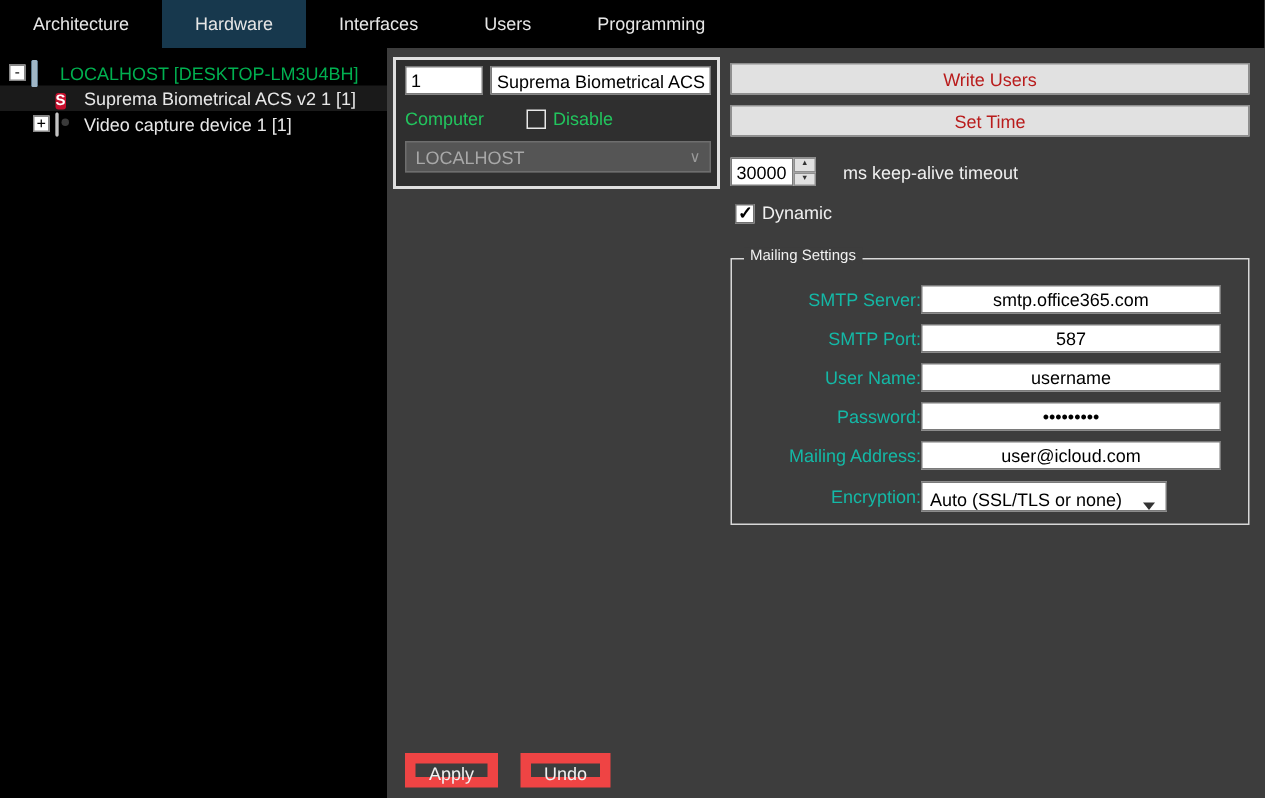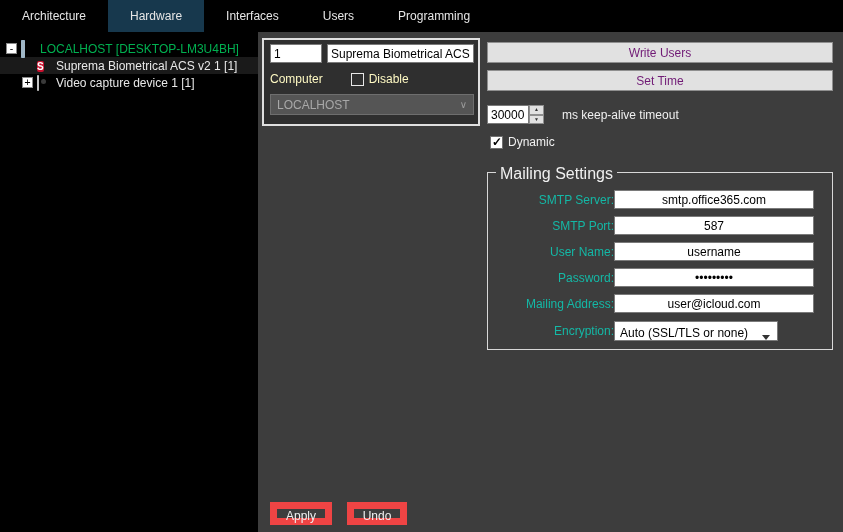--- a/index.html
+++ b/index.html
@@ -66,36 +66,36 @@
     border: 2px solid #e0e0e0; background: #2f2f2f; padding: 4px 6px;
   }
   .device-row1 { display: flex; gap: 5px; }
   .txt {
     background: #fff; color: #000; border: 1px solid #7a7a7a;
     height: 19px; font-family: "Liberation Sans", sans-serif; font-size: 12px; padding: 0 3px;
   }
   .addr-input { width: 52px; }
   .name-input { width: 147px; }
   .device-row2 { display: flex; align-items: center; margin-top: 9px; }
-  .device-row2 .lbl { color: #fef9c3; }
+  .device-row2 .lbl { color: #22c55e; }
   .chk-dark {
     width: 13px; height: 13px; border: 1px solid #e8e8e8; background: #2f2f2f;
     margin-left: 28px; margin-right: 5px; flex: 0 0 auto;
   }
   .dropdown-disabled {
     margin-top: 8px; height: 21px; width: 204px; background: #555;
     border: 1px solid #6e6e6e; color: #a8a8a8; display: flex; align-items: center;
     padding: 0 6px; justify-content: space-between;
   }
   .chev { color: #9a9a9a; font-size: 10px; }
 
   
   .btn-light {
     position: absolute; left: 229px; width: 346px; height: 21px;
-    background: #e1e1e1; border: 1px solid #8f8f8f; color: #701a75;
+    background: #e1e1e1; border: 1px solid #8f8f8f; color: #b91c1c;
     font-family: "Liberation Sans", sans-serif; font-size: 12px; text-align: center;
   }
 
   
   .keepalive { position: absolute; left: 229px; top: 73px; display: flex; align-items: center; }
   .spin-input { width: 42px; text-align: left; }
   .spinner { display: flex; flex-direction: column; width: 15px; height: 19px; }
   .spin-btn {
     flex: 1; background: #e1e1e1; border: 1px solid #8f8f8f; font-size: 5px;
     line-height: 5px; color: #333; padding: 0; text-align: center;
@@ -113,21 +113,21 @@
     font-size: 12px; font-weight: bold;
   }
 
   
   .groupbox {
     position: absolute; left: 229px; top: 140px; width: 346px; height: 178px;
     border: 1px solid #d8d8d8;
   }
   .groupbox .legend {
     position: absolute; top: -8px; left: 8px; background: #3d3d3d; padding: 0 4px;
-    color: #f0f0f0; font-size: 16px;
+    color: #f0f0f0; font-size: 10px;
   }
   .mail-row {
     position: absolute; left: 0; width: 100%; height: 21px;
     display: flex; align-items: center;
   }
   .mail-label { width: 126px; text-align: right; padding-right: 0; color: #14b8a6; }
   .mail-input { width: 200px; text-align: center; }
   .mail-select {
     width: 164px; height: 20px; background: #fff; border: 1px solid #7a7a7a;
     color: #000; display: flex; align-items: flex-end; justify-content: space-between;

